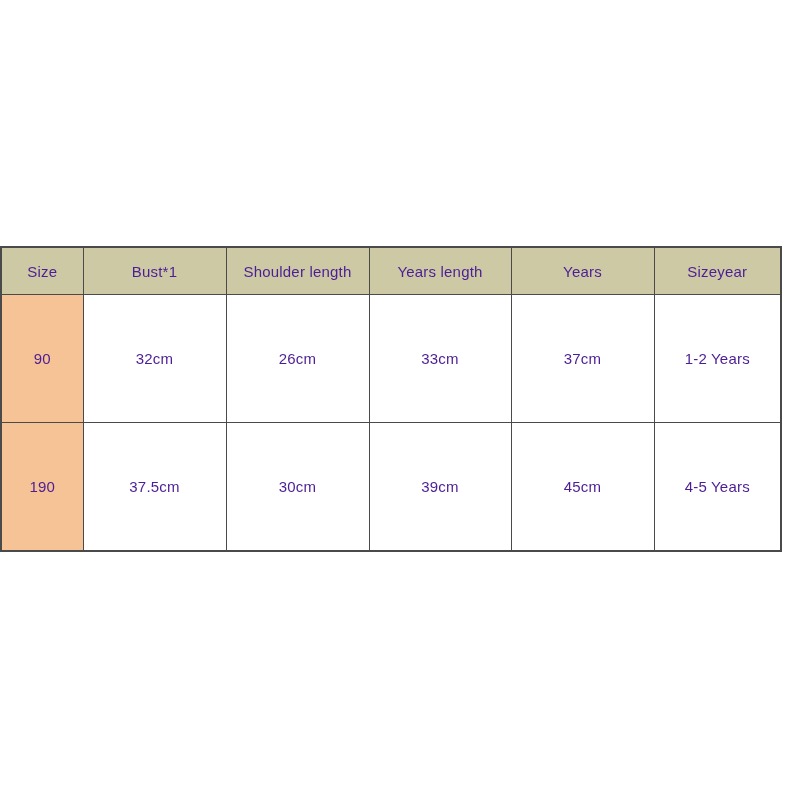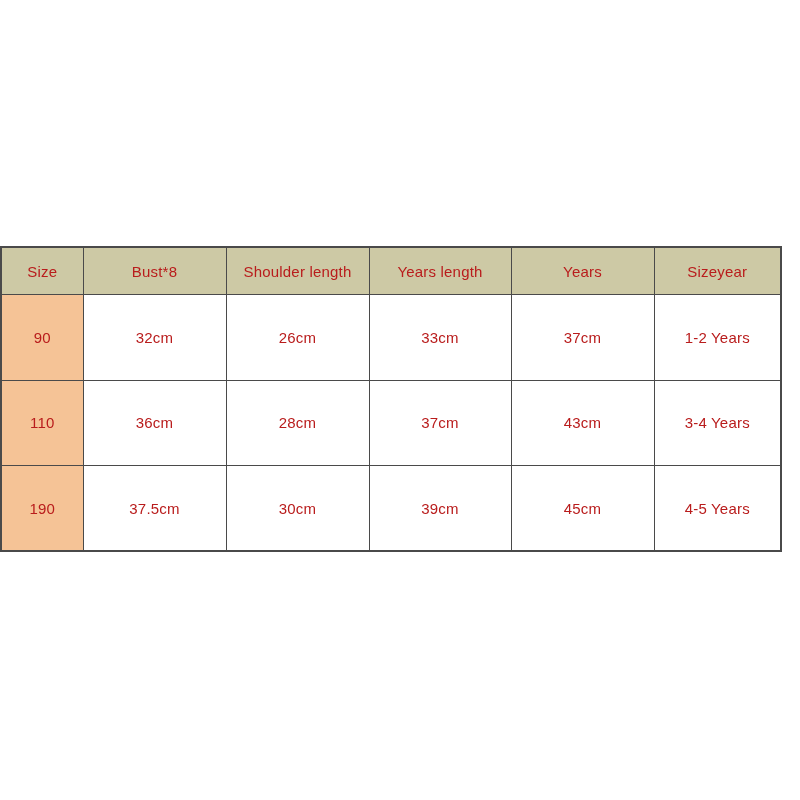--- a/index.html
+++ b/index.html
@@ -30,21 +30,21 @@
     height: 306px;
     border: 2px solid #4a4a4a;
   }
 
   table.size-chart td,
   table.size-chart th {
     border: 1px solid #4a4a4a;
     text-align: center;
     vertical-align: middle;
     font-weight: normal;
-    color: #b91c1c;
+    color: #4c1d95;
     font-size: 15px;
     letter-spacing: 0.2px;
     padding: 0;
     background: #ffffff;
   }
 
   table.size-chart thead th {
     background: #cdc9a5;
     height: 46px;
     font-size: 15px;
@@ -75,45 +75,37 @@
       <col class="c1">
         <col class="c2">
         <col class="c3">
         <col class="c4">
         <col class="c5">
         <col class="c6">
     </colgroup>
     <thead>
       <tr>
         <th>Size</th>
-        <th>Bust*8</th>
+        <th>Bust*1</th>
         <th>Shoulder length</th>
         <th>Years length</th>
         <th>Years</th>
         <th>Sizeyear</th>
       </tr>
     </thead>
     <tbody>
       <tr>
         <td class="size-col">90</td>
         <td>32cm</td>
         <td>26cm</td>
         <td>33cm</td>
         <td>37cm</td>
         <td>1-2 Years</td>
       </tr>
       <tr>
-        <td class="size-col">110</td>
-        <td>36cm</td>
-        <td>28cm</td>
-        <td>37cm</td>
-        <td>43cm</td>
-        <td>3-4 Years</td>
-      </tr>
-      <tr>
         <td class="size-col">190</td>
         <td>37.5cm</td>
         <td>30cm</td>
         <td>39cm</td>
         <td>45cm</td>
         <td>4-5 Years</td>
       </tr>
     </tbody>
   </table>
 </div>

